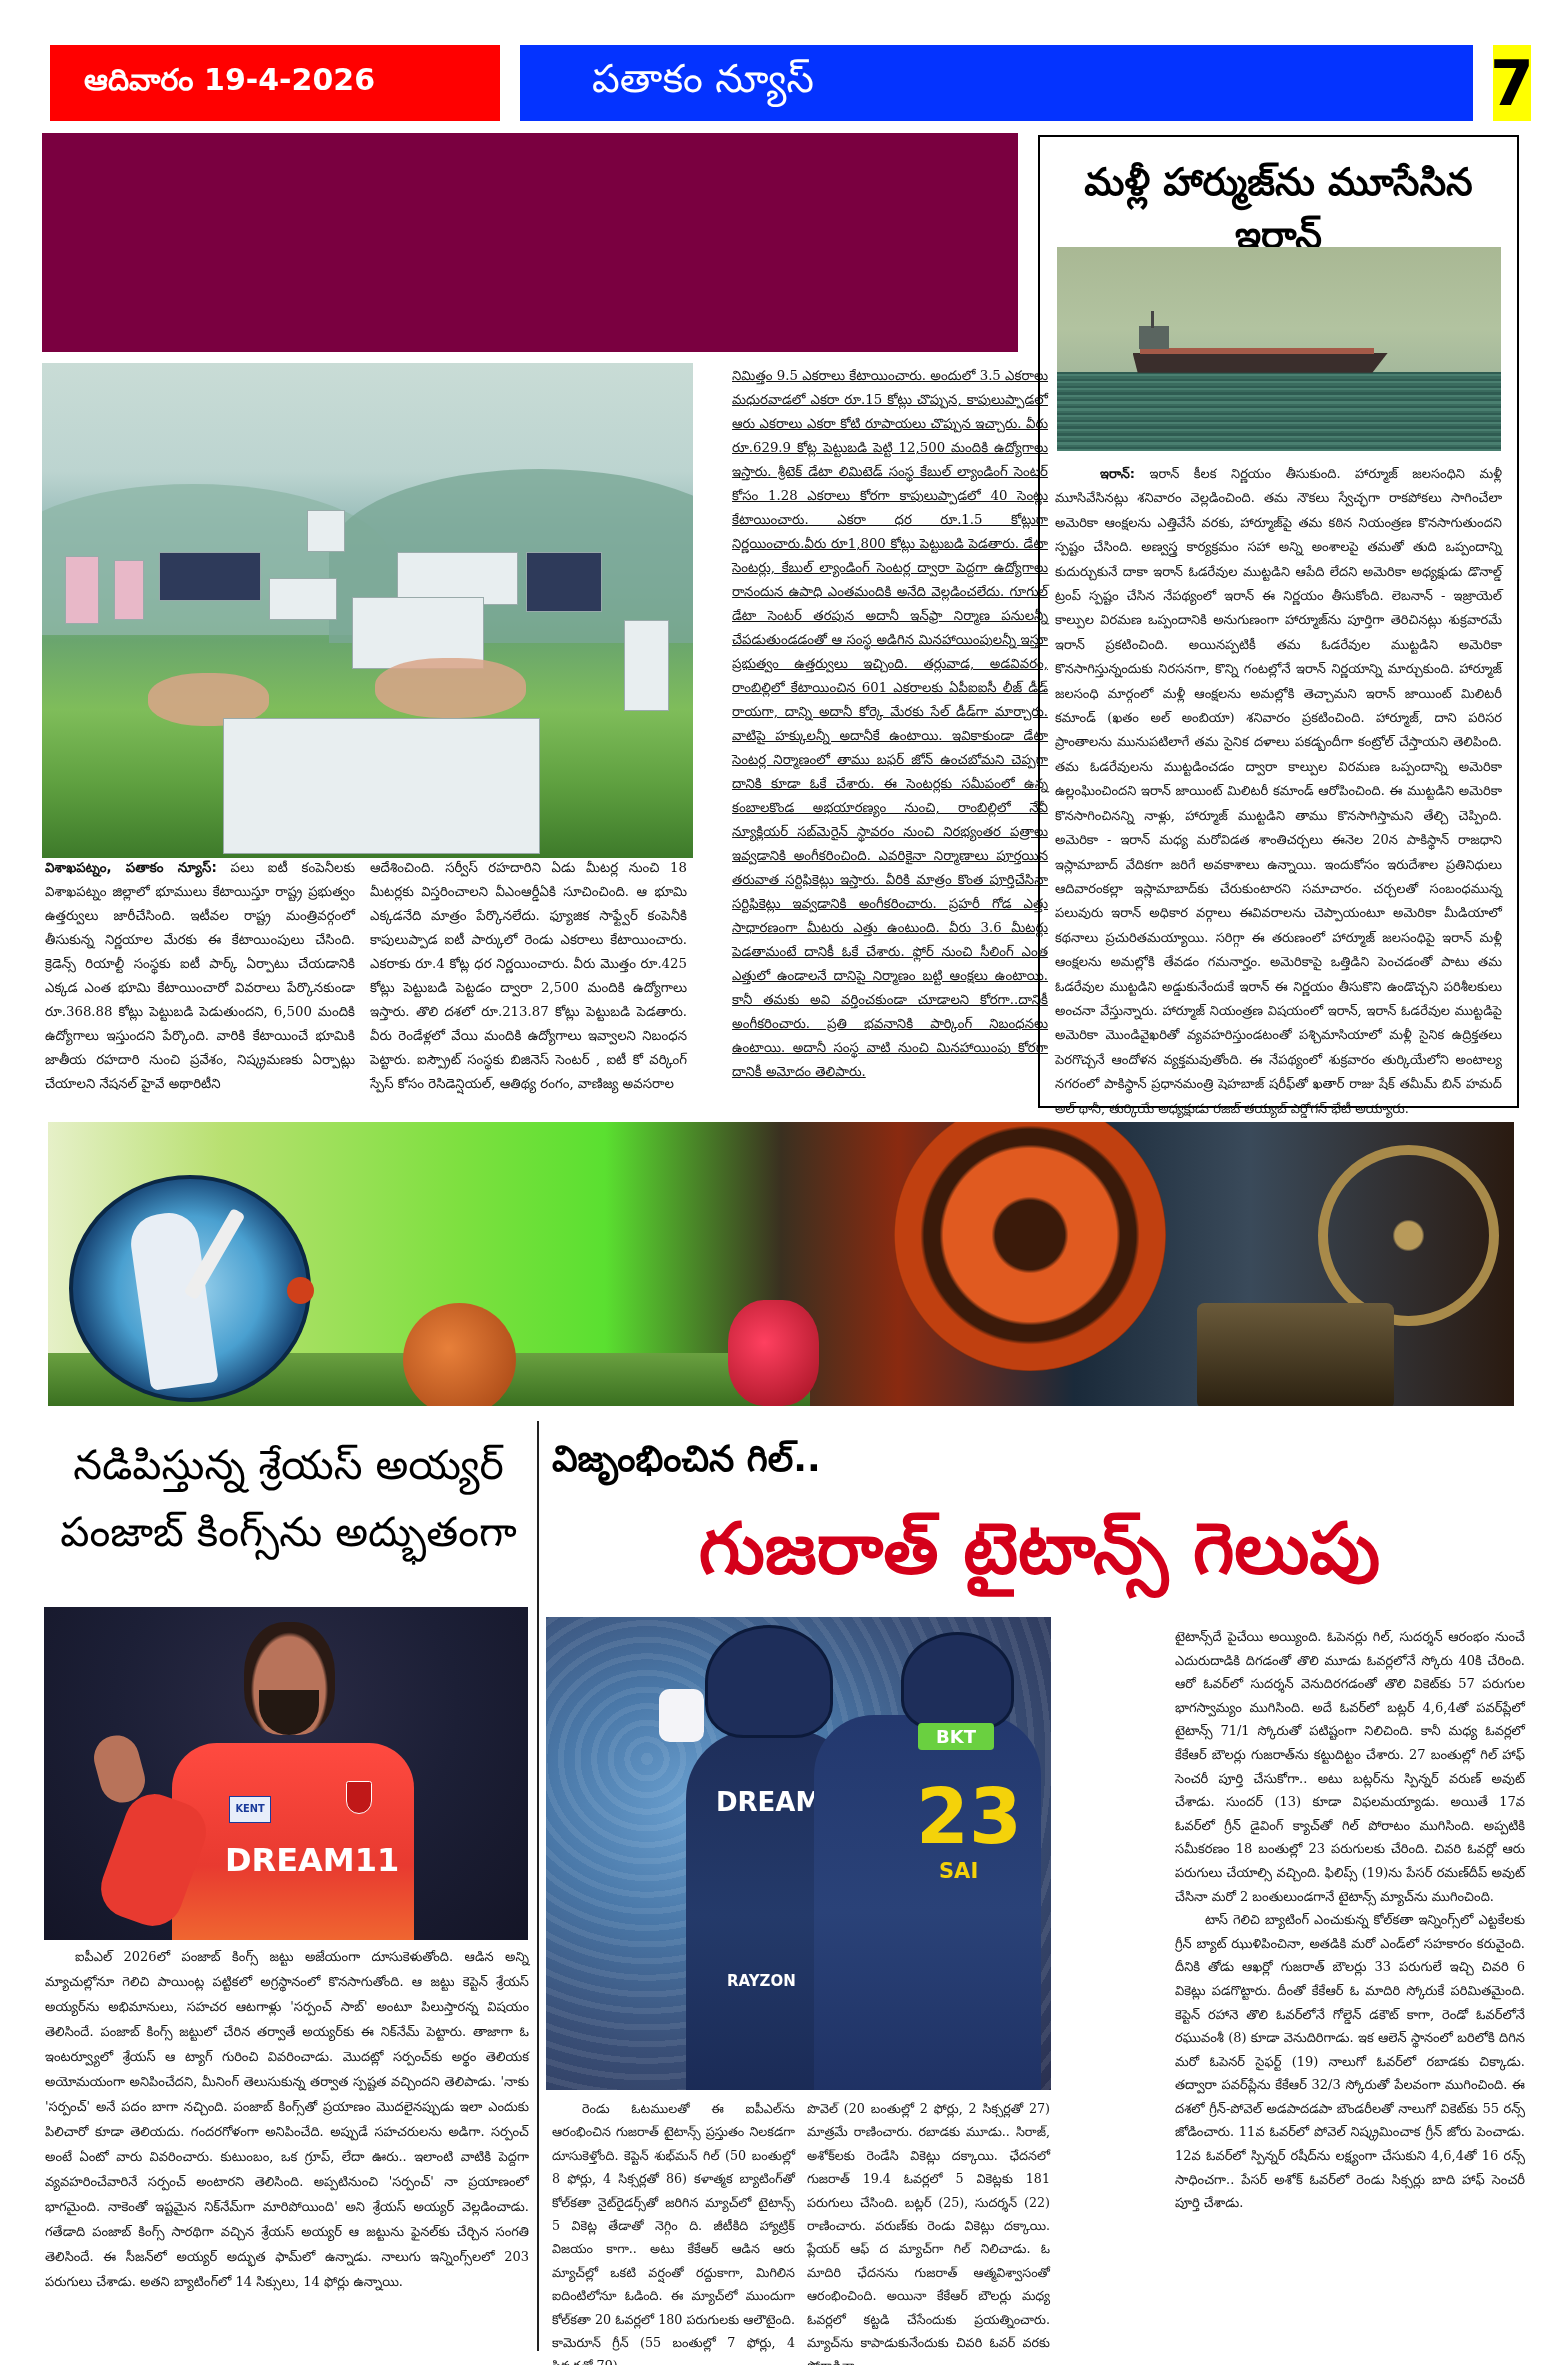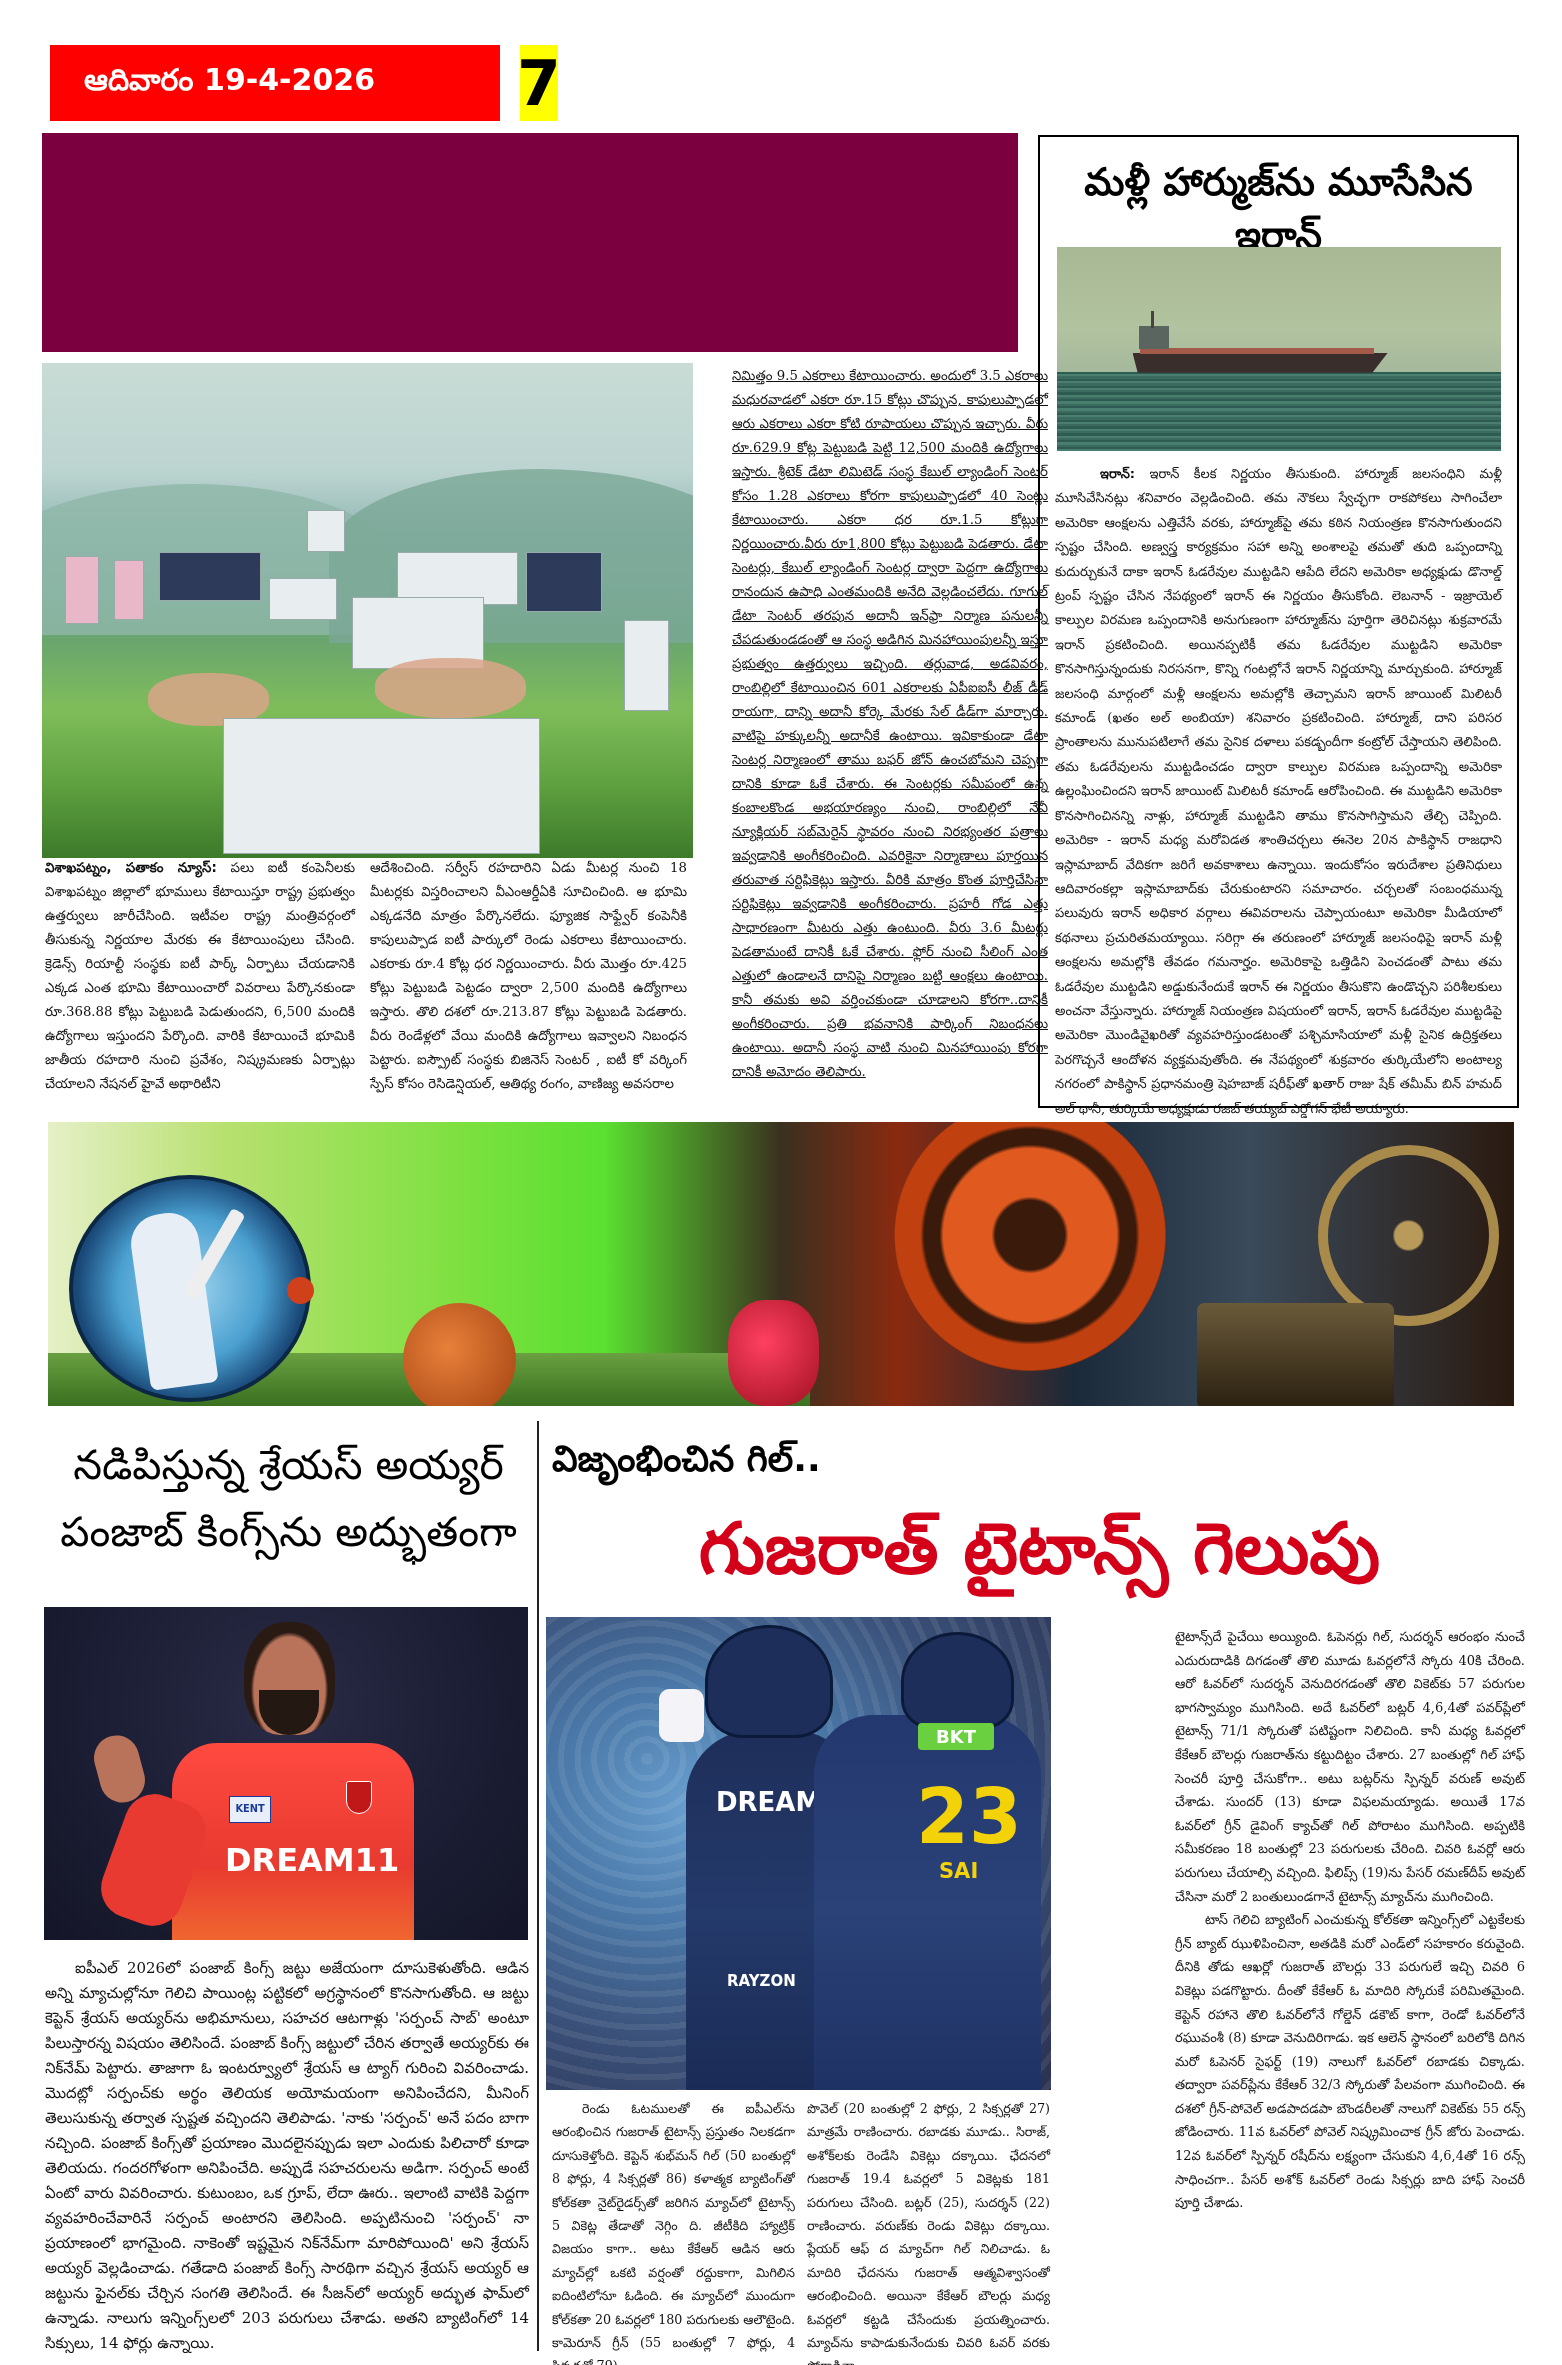--- a/index.html
+++ b/index.html
@@ -81,20 +81,21 @@
   .gt-photo .name { position: absolute; left: 393px; top: 242px; font-family: "DejaVu Sans", sans-serif; font-weight: bold; font-size: 21px; color: #f4d20a; }
   .gt-photo .dream { position: absolute; left: 170px; top: 170px; font-family: "DejaVu Sans", sans-serif; font-weight: bold; font-size: 26px; color: #fff; }
   .gt-photo .bkt { position: absolute; left: 372px; top: 106px; width: 76px; height: 27px; background: #6ad040; border-radius: 3.8px; color: #fff; font-family: "DejaVu Sans", sans-serif; font-weight: bold; font-size: 18px; text-align: center; line-height: 27px; }
   .gt-photo .rayzon { position: absolute; left: 181px; top: 355px; font-family: "DejaVu Sans", sans-serif; font-weight: bold; font-size: 15px; color: #fff; }
 </style>
 </head>
 <body>
 
 <header class="masthead">
   <div class="mh-date">ఆదివారం  19-4-2026</div>
+  <div class="mh-name">పతాకం న్యూస్</div>
   <div class="mh-page">7</div>
 </header>
 
 <div class="a1-head">
 </div>
 
 <div class="a1-photo">
   <div class="hill" style="left:-45px;top:121px;width:393px;height:151px;"></div>
   <div class="hill" style="left:287px;top:106px;width:423px;height:174px;background:#7aa896;"></div>
   <div class="bld pink" style="left:23px;top:193px;width:34px;height:68px;"></div>
@@ -155,21 +156,21 @@
 <div class="ps-photo">
   <div class="body"></div>
   <div class="arm"></div>
   <div class="hand"></div>
   <div class="head"></div>
   <div class="beard"></div>
   <div class="kent">KENT</div>
   <div class="crest"></div>
   <div class="sponsor">DREAM11</div>
 </div>
-<div class="col" style="left:45px;top:1944px;width:484px;font-size:15px;line-height:25px;margin-top:12px;">
+<div class="col" style="left:45px;top:1944px;width:484px;font-size:13px;line-height:25px;">
   <p style="text-indent:30px;">ఐపీఎల్ 2026లో పంజాబ్ కింగ్స్ జట్టు అజేయంగా దూసుకెళుతోంది. ఆడిన అన్ని మ్యాచుల్లోనూ గెలిచి పాయింట్ల పట్టికలో అగ్రస్థానంలో కొనసాగుతోంది. ఆ జట్టు కెప్టెన్ శ్రేయస్ అయ్యర్‌ను అభిమానులు, సహచర ఆటగాళ్లు 'సర్పంచ్ సాబ్' అంటూ పిలుస్తారన్న విషయం తెలిసిందే. పంజాబ్ కింగ్స్ జట్టులో చేరిన తర్వాతే అయ్యర్‌కు ఈ నిక్‌నేమ్ పెట్టారు. తాజాగా ఓ ఇంటర్వ్యూలో శ్రేయస్ ఆ ట్యాగ్ గురించి వివరించాడు. మొదట్లో సర్పంచ్‌కు అర్థం తెలియక అయోమయంగా అనిపించేదని, మీనింగ్ తెలుసుకున్న తర్వాత స్పష్టత వచ్చిందని తెలిపాడు. 'నాకు 'సర్పంచ్' అనే పదం బాగా నచ్చింది. పంజాబ్ కింగ్స్‌తో ప్రయాణం మొదలైనప్పుడు ఇలా ఎందుకు పిలిచారో కూడా తెలియదు. గందరగోళంగా అనిపించేది. అప్పుడే సహచరులను అడిగా. సర్పంచ్ అంటే ఏంటో వారు వివరించారు. కుటుంబం, ఒక గ్రూప్, లేదా ఊరు.. ఇలాంటి వాటికి పెద్దగా వ్యవహరించేవారినే సర్పంచ్ అంటారని తెలిసింది. అప్పటినుంచి 'సర్పంచ్' నా ప్రయాణంలో భాగమైంది. నాకెంతో ఇష్టమైన నిక్‌నేమ్‌గా మారిపోయింది' అని శ్రేయస్ అయ్యర్ వెల్లడించాడు. గతేడాది పంజాబ్ కింగ్స్ సారథిగా వచ్చిన శ్రేయస్ అయ్యర్ ఆ జట్టును ఫైనల్‌కు చేర్చిన సంగతి తెలిసిందే. ఈ సీజన్‌లో అయ్యర్ అద్భుత ఫామ్‌లో ఉన్నాడు. నాలుగు ఇన్నింగ్స్‌లలో 203 పరుగులు చేశాడు. అతని బ్యాటింగ్‌లో 14 సిక్సులు, 14 ఫోర్లు ఉన్నాయి.</p>
 </div>
 <div class="divider-v"></div>
 
 <div class="gt-kicker">విజృంభించిన గిల్..</div>
 <div class="gt-head">గుజరాత్ టైటాన్స్ గెలుపు</div>
 <div class="gt-photo">
   <div class="crowd"></div>
   <div class="p1"></div>
   <div class="p1h"></div>

